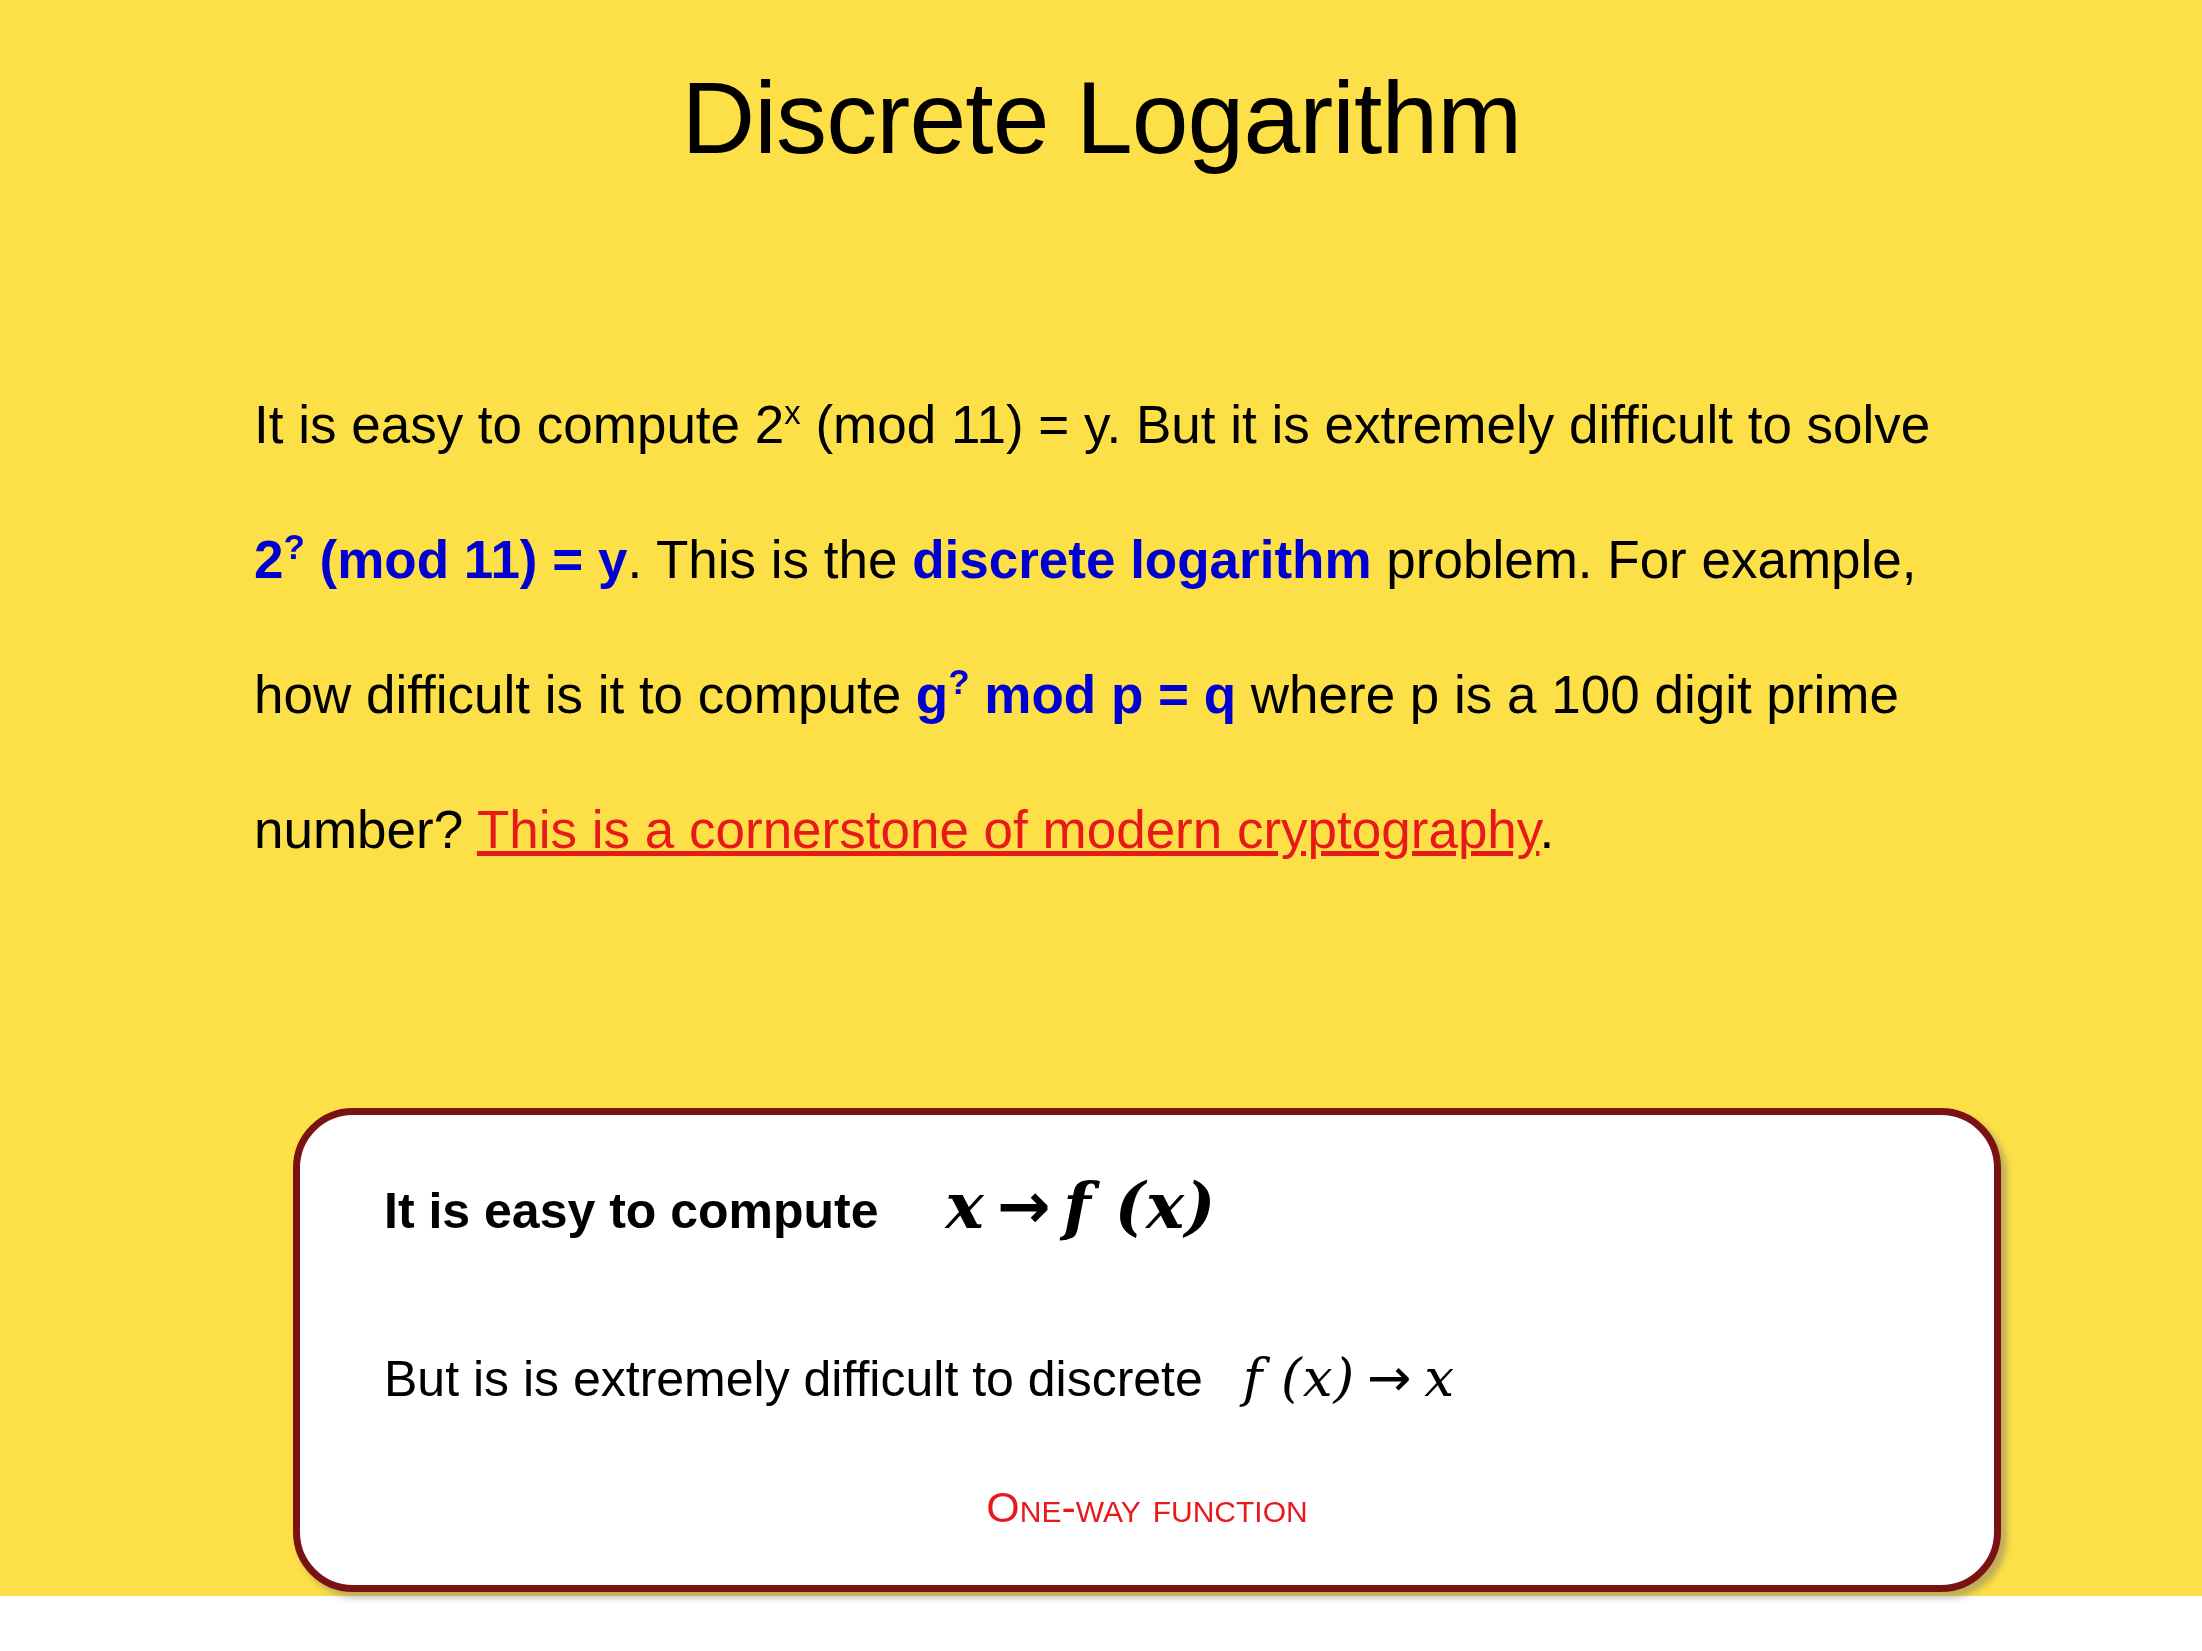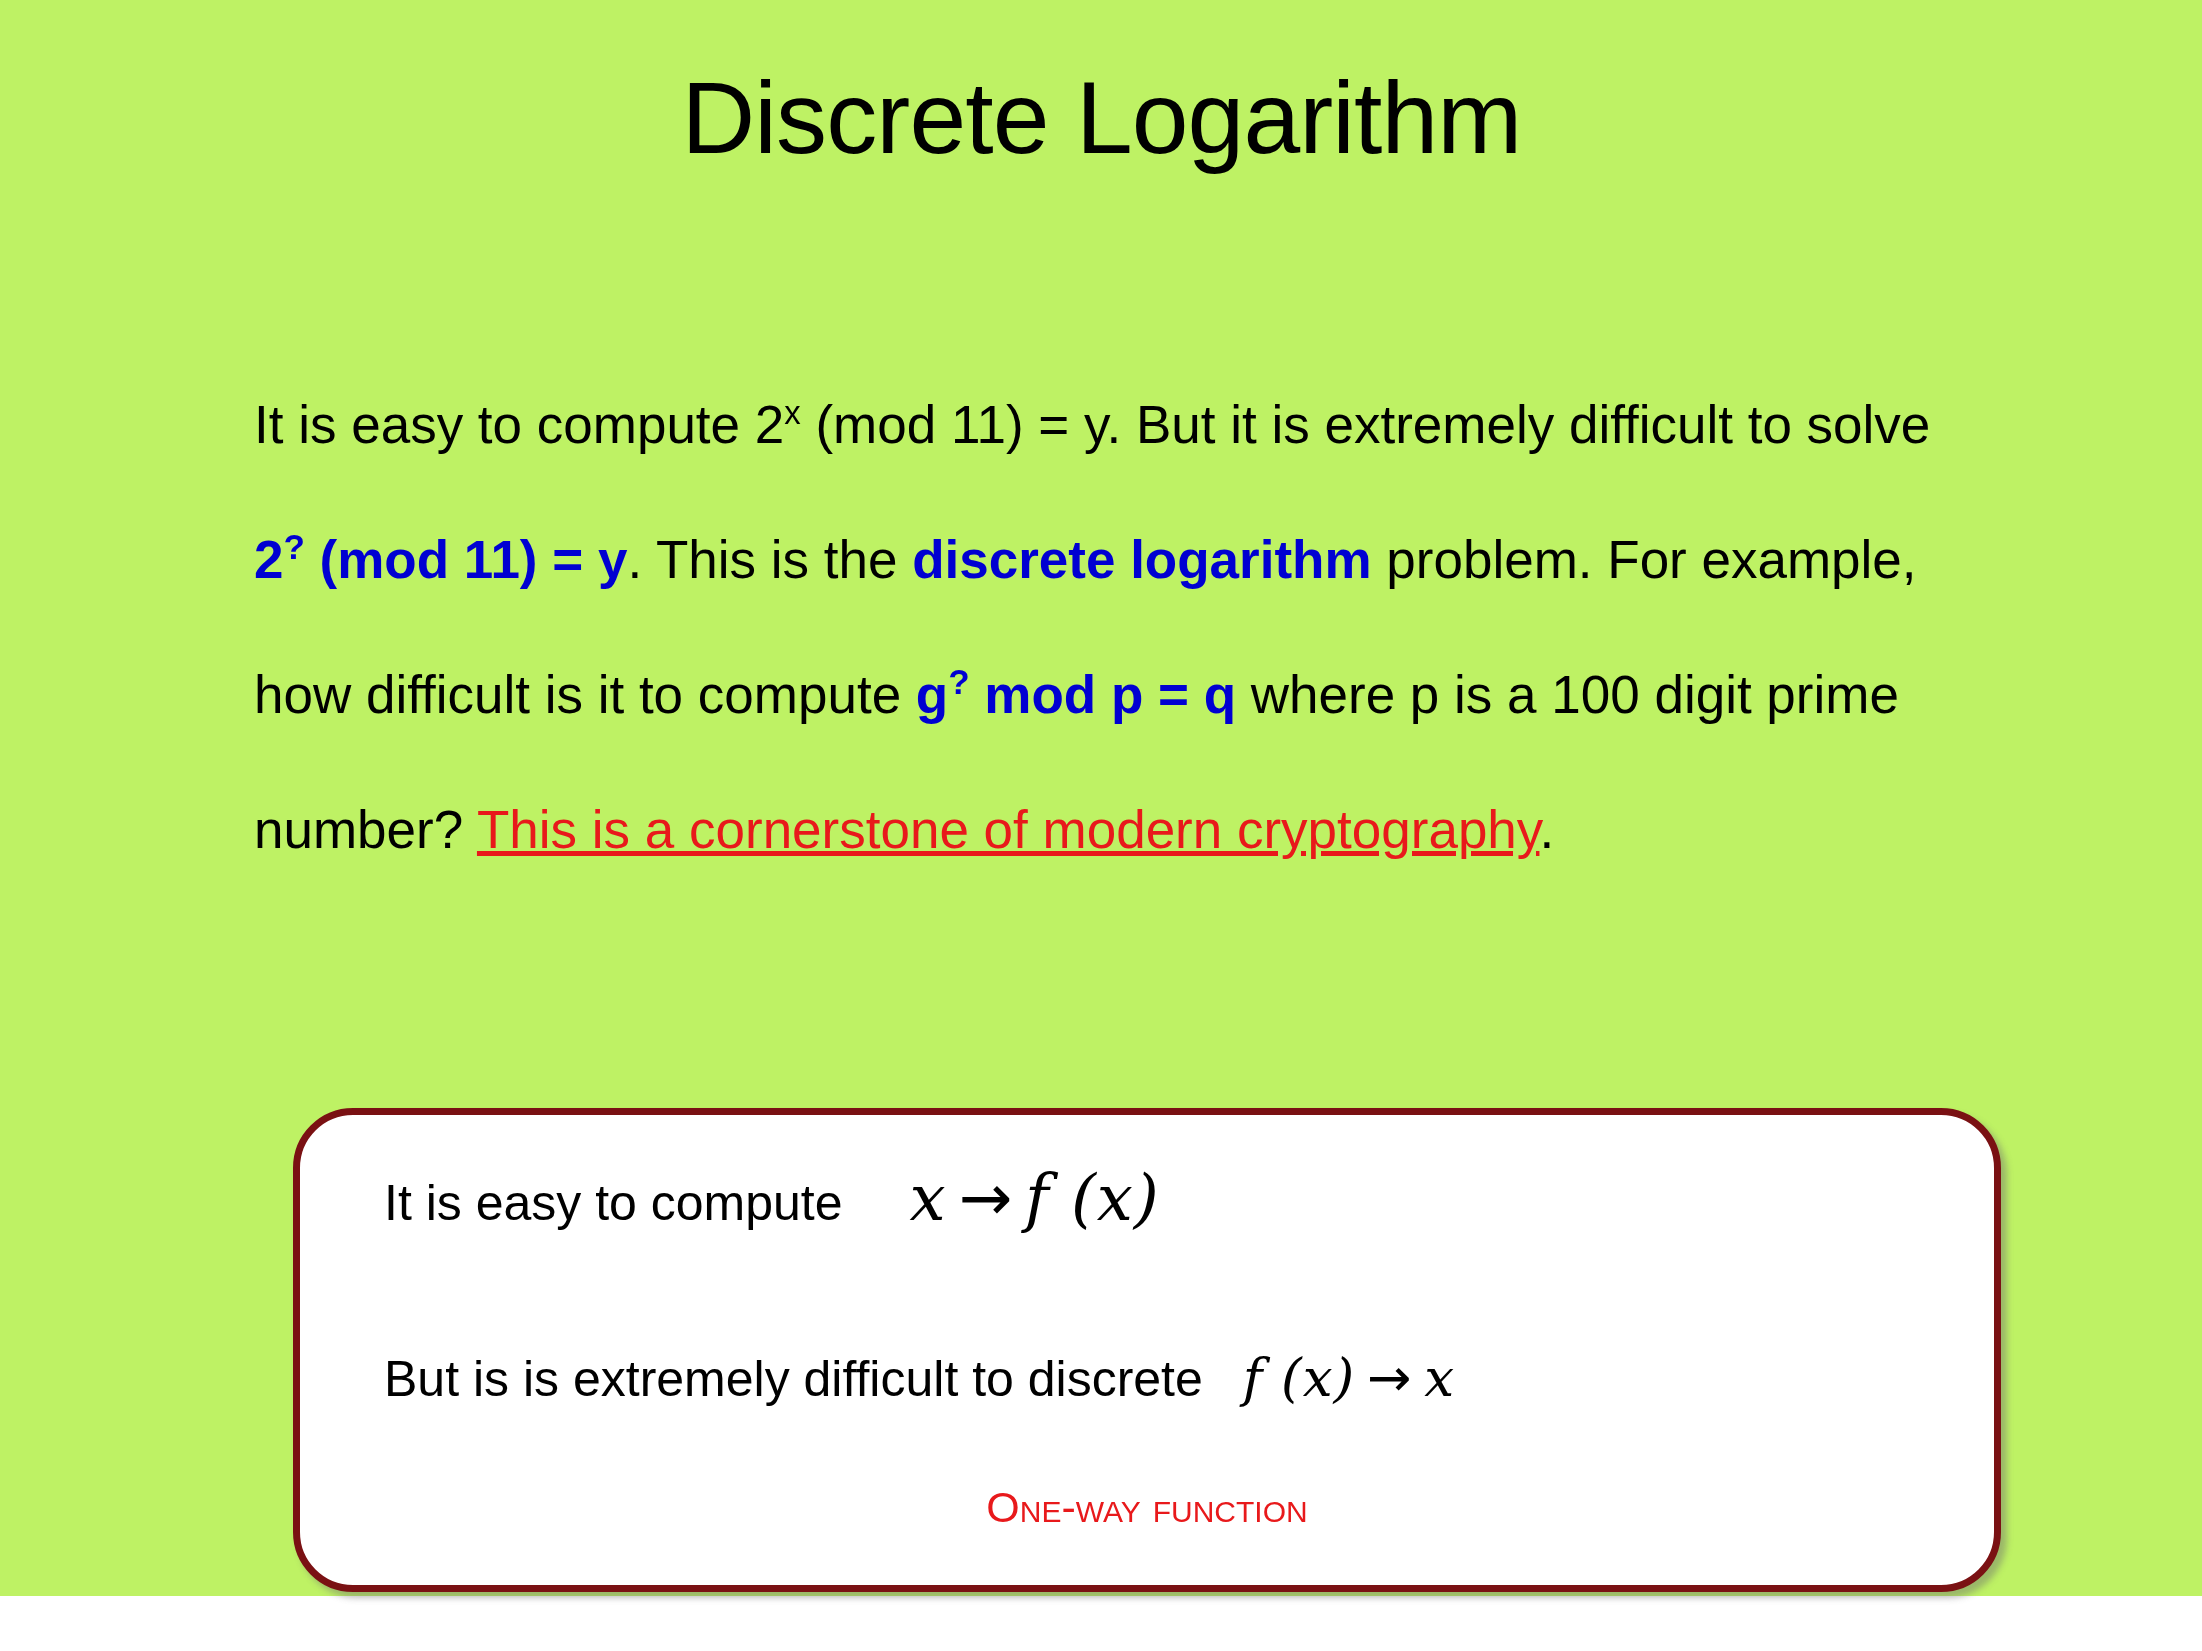--- a/index.html
+++ b/index.html
@@ -11,21 +11,21 @@
     width: 2203px;
     height: 1652px;
     font-family: "Liberation Sans", sans-serif;
     color: #000000;
     overflow: hidden;
   }
   .slide {
     position: relative;
     width: 2203px;
     height: 1596px;
-    background: #bef264;
+    background: #fde047;
   }
   .slide-title {
     position: absolute;
     top: 60px;
     left: 0;
     width: 2203px;
     text-align: center;
     font-size: 102px;
     font-weight: 400;
     letter-spacing: -0.9px;
@@ -75,21 +75,21 @@
   }
   .box-line {
     position: absolute;
     left: 84px;
     font-size: 50px;
     color: #000000;
     white-space: nowrap;
     display: flex;
     align-items: baseline;
   }
-  .box-line-1 { top: 46px; }
+  .box-line-1 { top: 53px; font-weight: bold; }
   .box-line-2 { top: 232px; }
   .math {
     font-family: "DejaVu Serif", "Liberation Serif", serif;
     font-style: italic;
     font-size: 64px;
     letter-spacing: 0.9px;
   }
   .math-small {
     font-family: "DejaVu Serif", "Liberation Serif", serif;
     font-style: italic;

